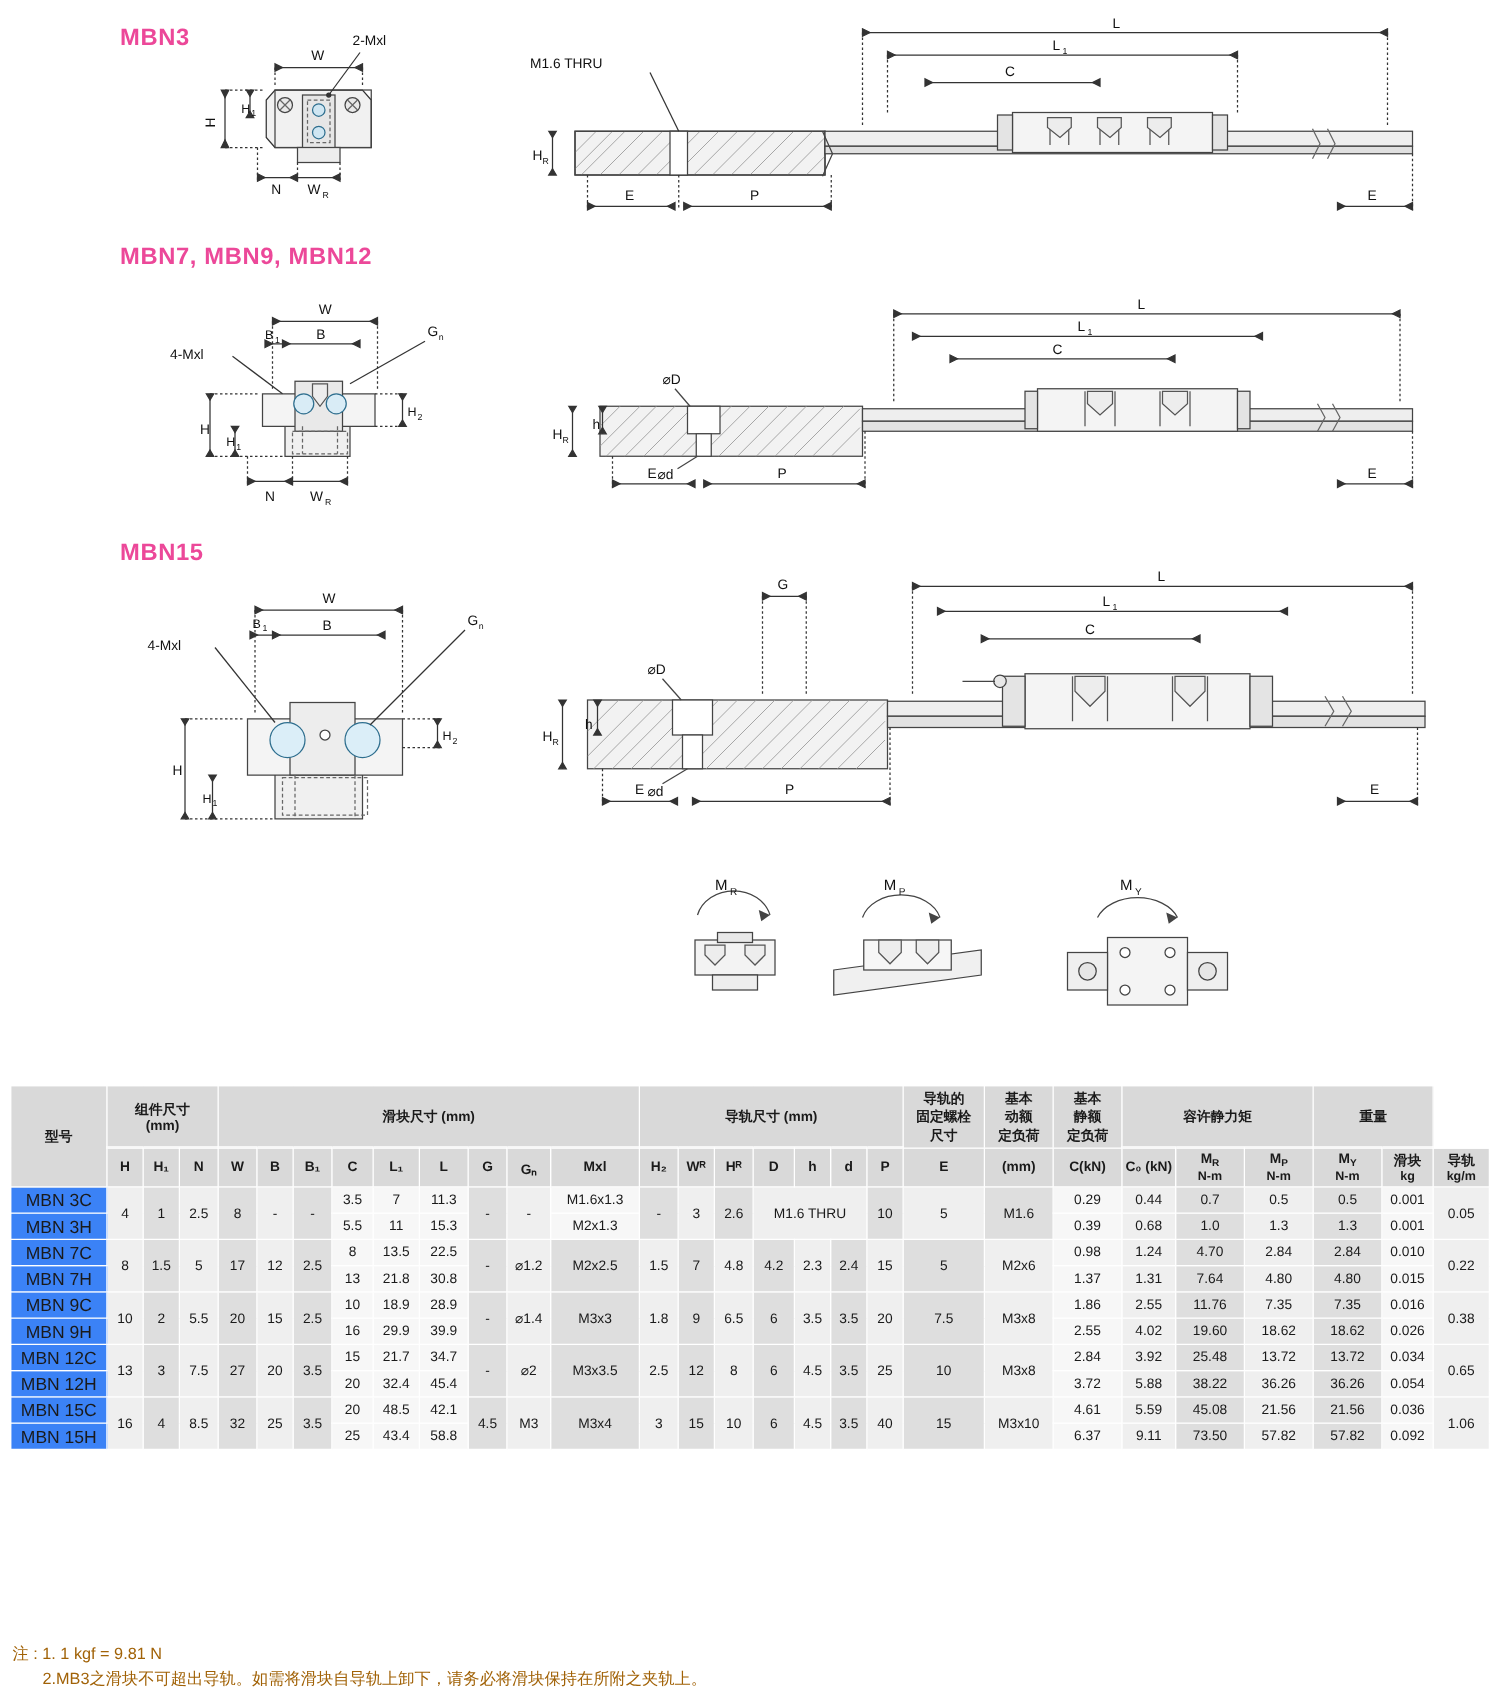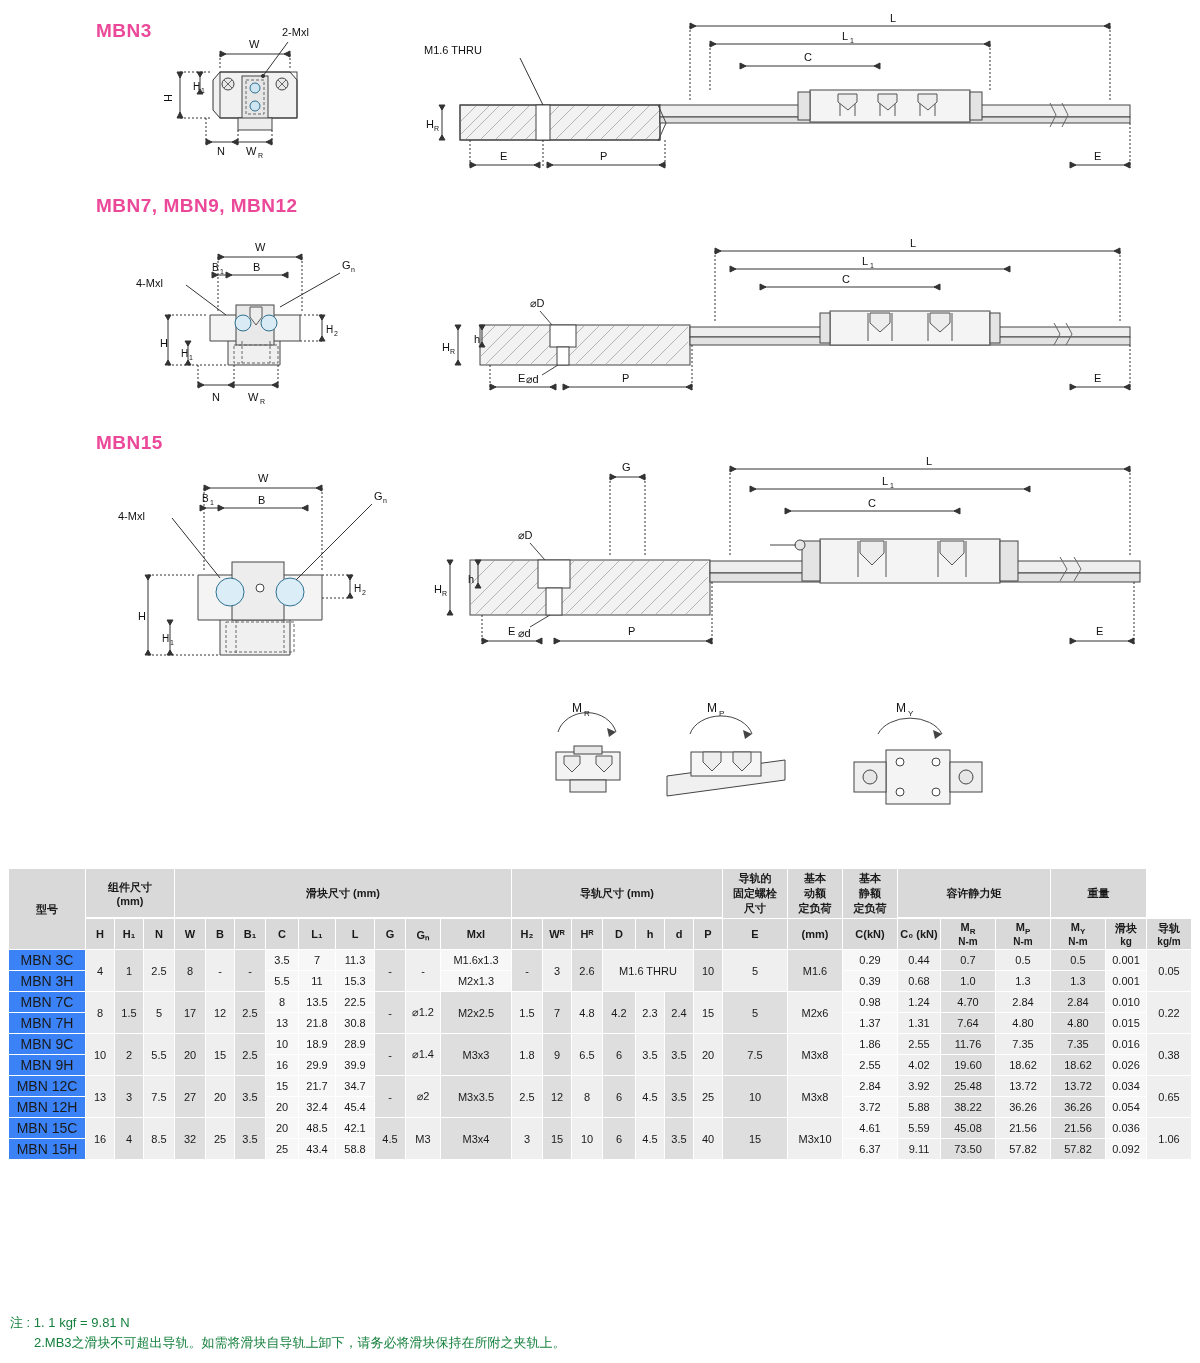--- a/index.html
+++ b/index.html
@@ -21,21 +21,21 @@
     padding:2px 1px;font-weight:normal;color:#1a1a1a;
   }
   table.spec th{background:#d9d9d9;font-weight:bold;}
   .hdr-grey{background:#d9d9d9;}
   .cell-l{background:#efefef;}
   .cell-d{background:#dedede;}
   .cell-w{background:#f7f7f7;}
   .model-cell{background:#3b82f6;font-weight:bold;text-align:left;padding-left:8px;font-size:14px;}
   .sub{font-size:8px;vertical-align:sub;}
   .notes{
-    position:absolute;left:10px;top:1313px;font-size:13px;line-height:20px;color:#15803d;
+    position:absolute;left:10px;top:1313px;font-size:13px;line-height:20px;color:#a16207;
   }
   .notes div{white-space:nowrap;}
   .small{font-size:10px;}
 </style>
 </head>
 <body>
 
 <div class="section-title" style="left:96px;top:20px;">MBN3</div>
 <div class="section-title" style="left:96px;top:195px;">MBN7, MBN9, MBN12</div>
 <div class="section-title" style="left:96px;top:432px;">MBN15</div>

